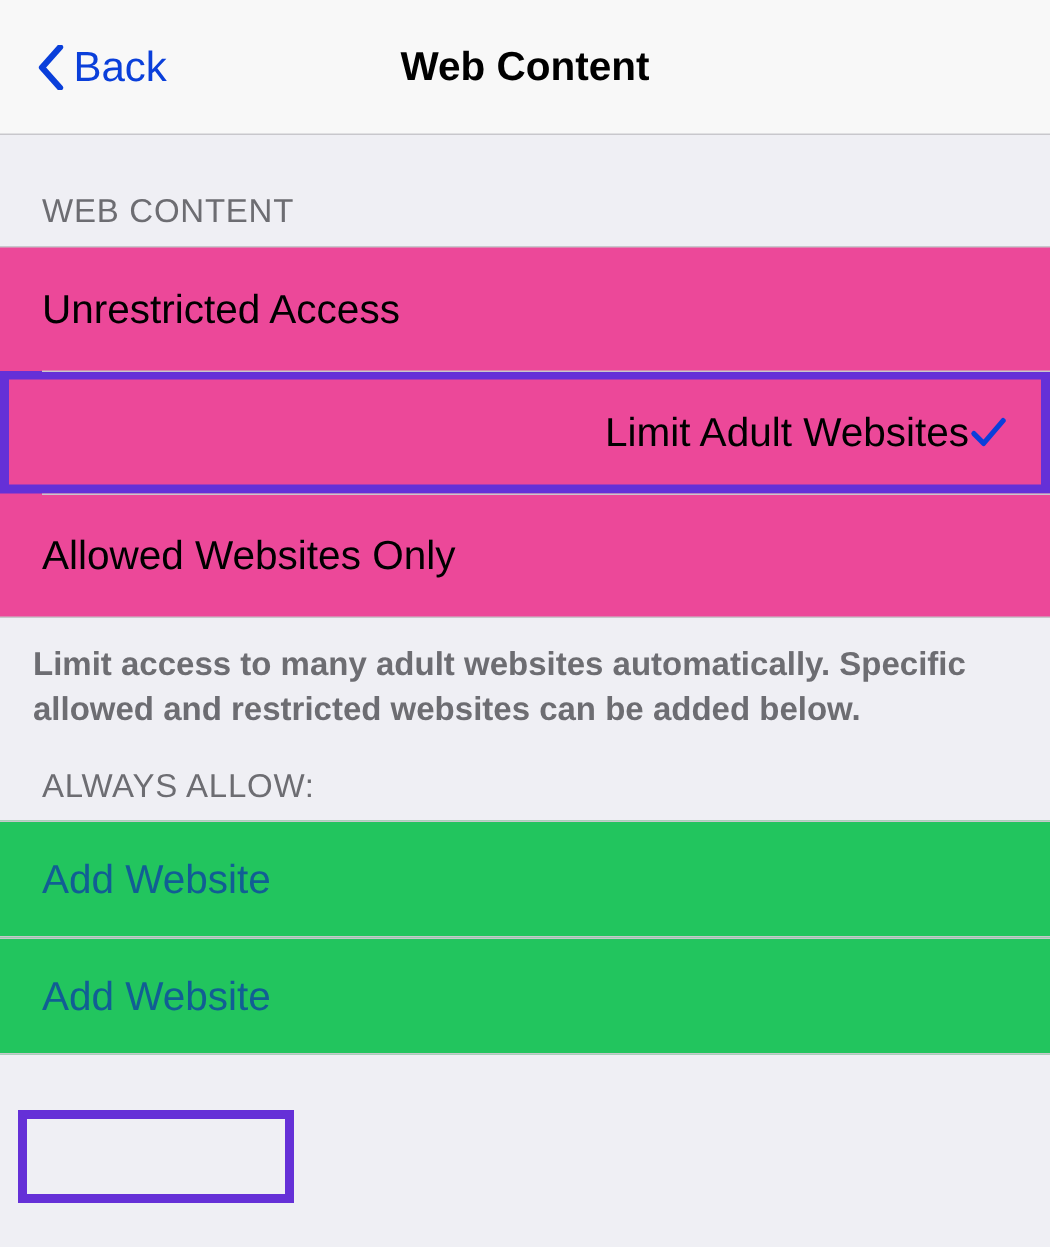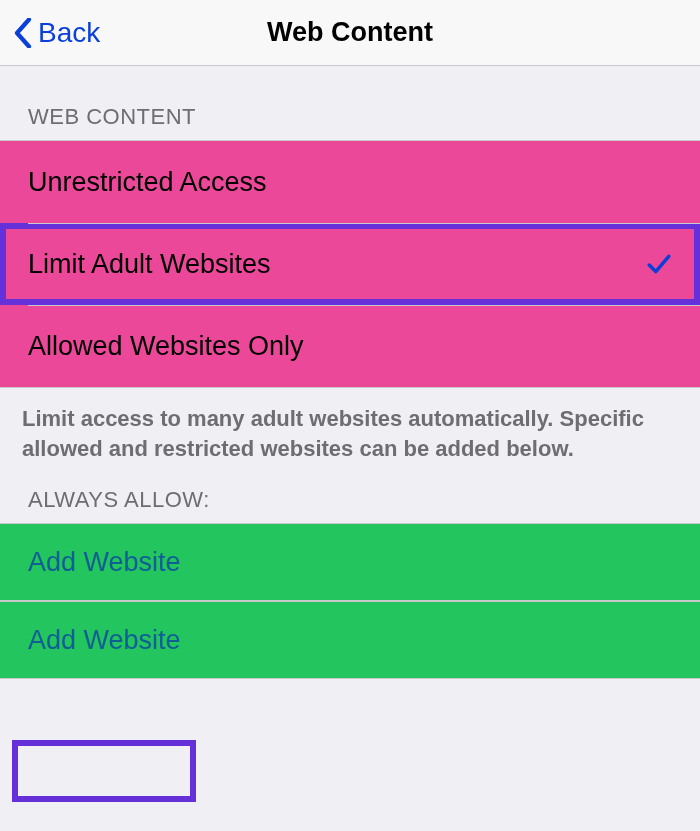--- a/index.html
+++ b/index.html
@@ -8,26 +8,26 @@
       box-sizing: border-box;
     }
     body {
       font-family: -apple-system, BlinkMacSystemFont, "Helvetica Neue", sans-serif;
       background-color: #efeff4;
       width: 700px;
       height: 831px;
       overflow: hidden;
     }
     .nav-bar {
-      height: 66px;
+      height: 90px;
       background-color: #f8f8f8;
       border-bottom: 1px solid #c8c7cc;
       display: flex;
       align-items: center;
-      padding: 0 14px;
+      padding: 0 25px;
       position: relative;
     }
     .back-button {
       display: flex;
       align-items: center;
       color: #0a3fda;
       font-size: 28px;
       cursor: pointer;
     }
     .back-chevron {
@@ -80,20 +80,21 @@
       flex: 1;
     }
     .check-icon {
       width: 26px;
       height: 26px;
       color: #0a3fda;
       flex-shrink: 0;
     }
     .highlight-row {
       box-shadow: inset 0 0 0 6px #6530d7;
+      text-align: right;
     }
     .footer-text {
       padding: 16px 22px 8px 22px;
       font-size: 22px;
       color: #6d6d72;
       line-height: 1.35;
       font-weight: bold;
     }
     .action-row {
       background-color: #22c55e;

